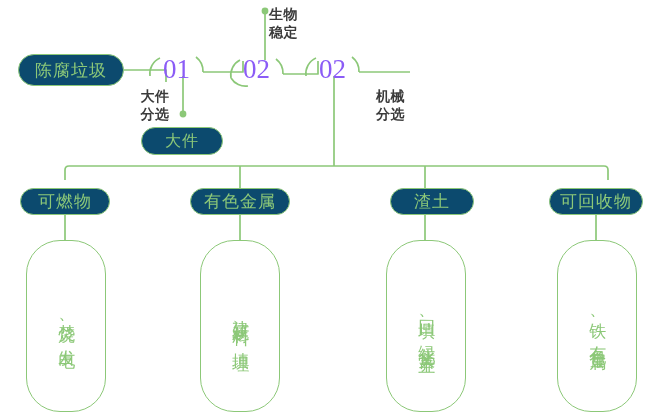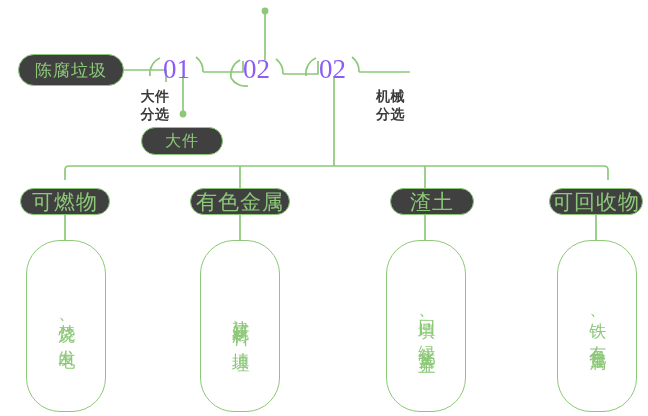--- a/index.html
+++ b/index.html
@@ -28,38 +28,38 @@
   
   .pill {
     position: absolute;
     box-sizing: border-box;
     display: flex;
     align-items: center;
     justify-content: center;
     border: 1.6px solid #8CC878;
     border-radius: 999px;
     color: #8CC878;
-    background: #404040;
+    background: #0c4a6e;
     letter-spacing: 1px;
     white-space: nowrap;
     font-weight: 400;
   }
   .pill-root {
     left: 18px; top: 54px;
     width: 106px; height: 32px;
     font-size: 17px;
   }
   .pill-bulky {
     left: 141px; top: 127px;
     width: 82px; height: 28px;
     font-size: 16px;
   }
   .pill-out {
     height: 27px;
-    font-size: 21px;
+    font-size: 17px;
     top: 188px;
   }
   
   .step-num {
     position: absolute;
     color: #8b5cf6;
     font-size: 27px;
     font-weight: 400;
     letter-spacing: 0px;
     line-height: 1;
@@ -149,20 +149,22 @@
   </svg>
 
   <div class="pill pill-root">陈腐垃圾</div>
 
   <div class="step-num" style="left:163px; top:56px;">01</div>
   <div class="step-num" style="left:243px; top:56px;">02</div>
   <div class="step-num" style="left:319px; top:56px;">02</div>
 
   <div class="caption" style="left:132px; top:88px; width:46px;">大件
 分选</div>
+  <div class="caption" style="left:269px; top:6px; width:46px; text-align:left;">生物
+稳定</div>
   <div class="caption" style="left:352px; top:88px; width:46px; text-align:left;margin-left:24px;">机械
 分选</div>
 
   <div class="pill pill-bulky">大件</div>
 
   <div class="pill pill-out" style="left:20px; width:90px;">可燃物</div>
   <div class="pill pill-out" style="left:190px; width:100px;">有色金属</div>
   <div class="pill pill-out" style="left:390px; width:84px;">渣土</div>
   <div class="pill pill-out" style="left:549px; width:94px;">可回收物</div>
 

